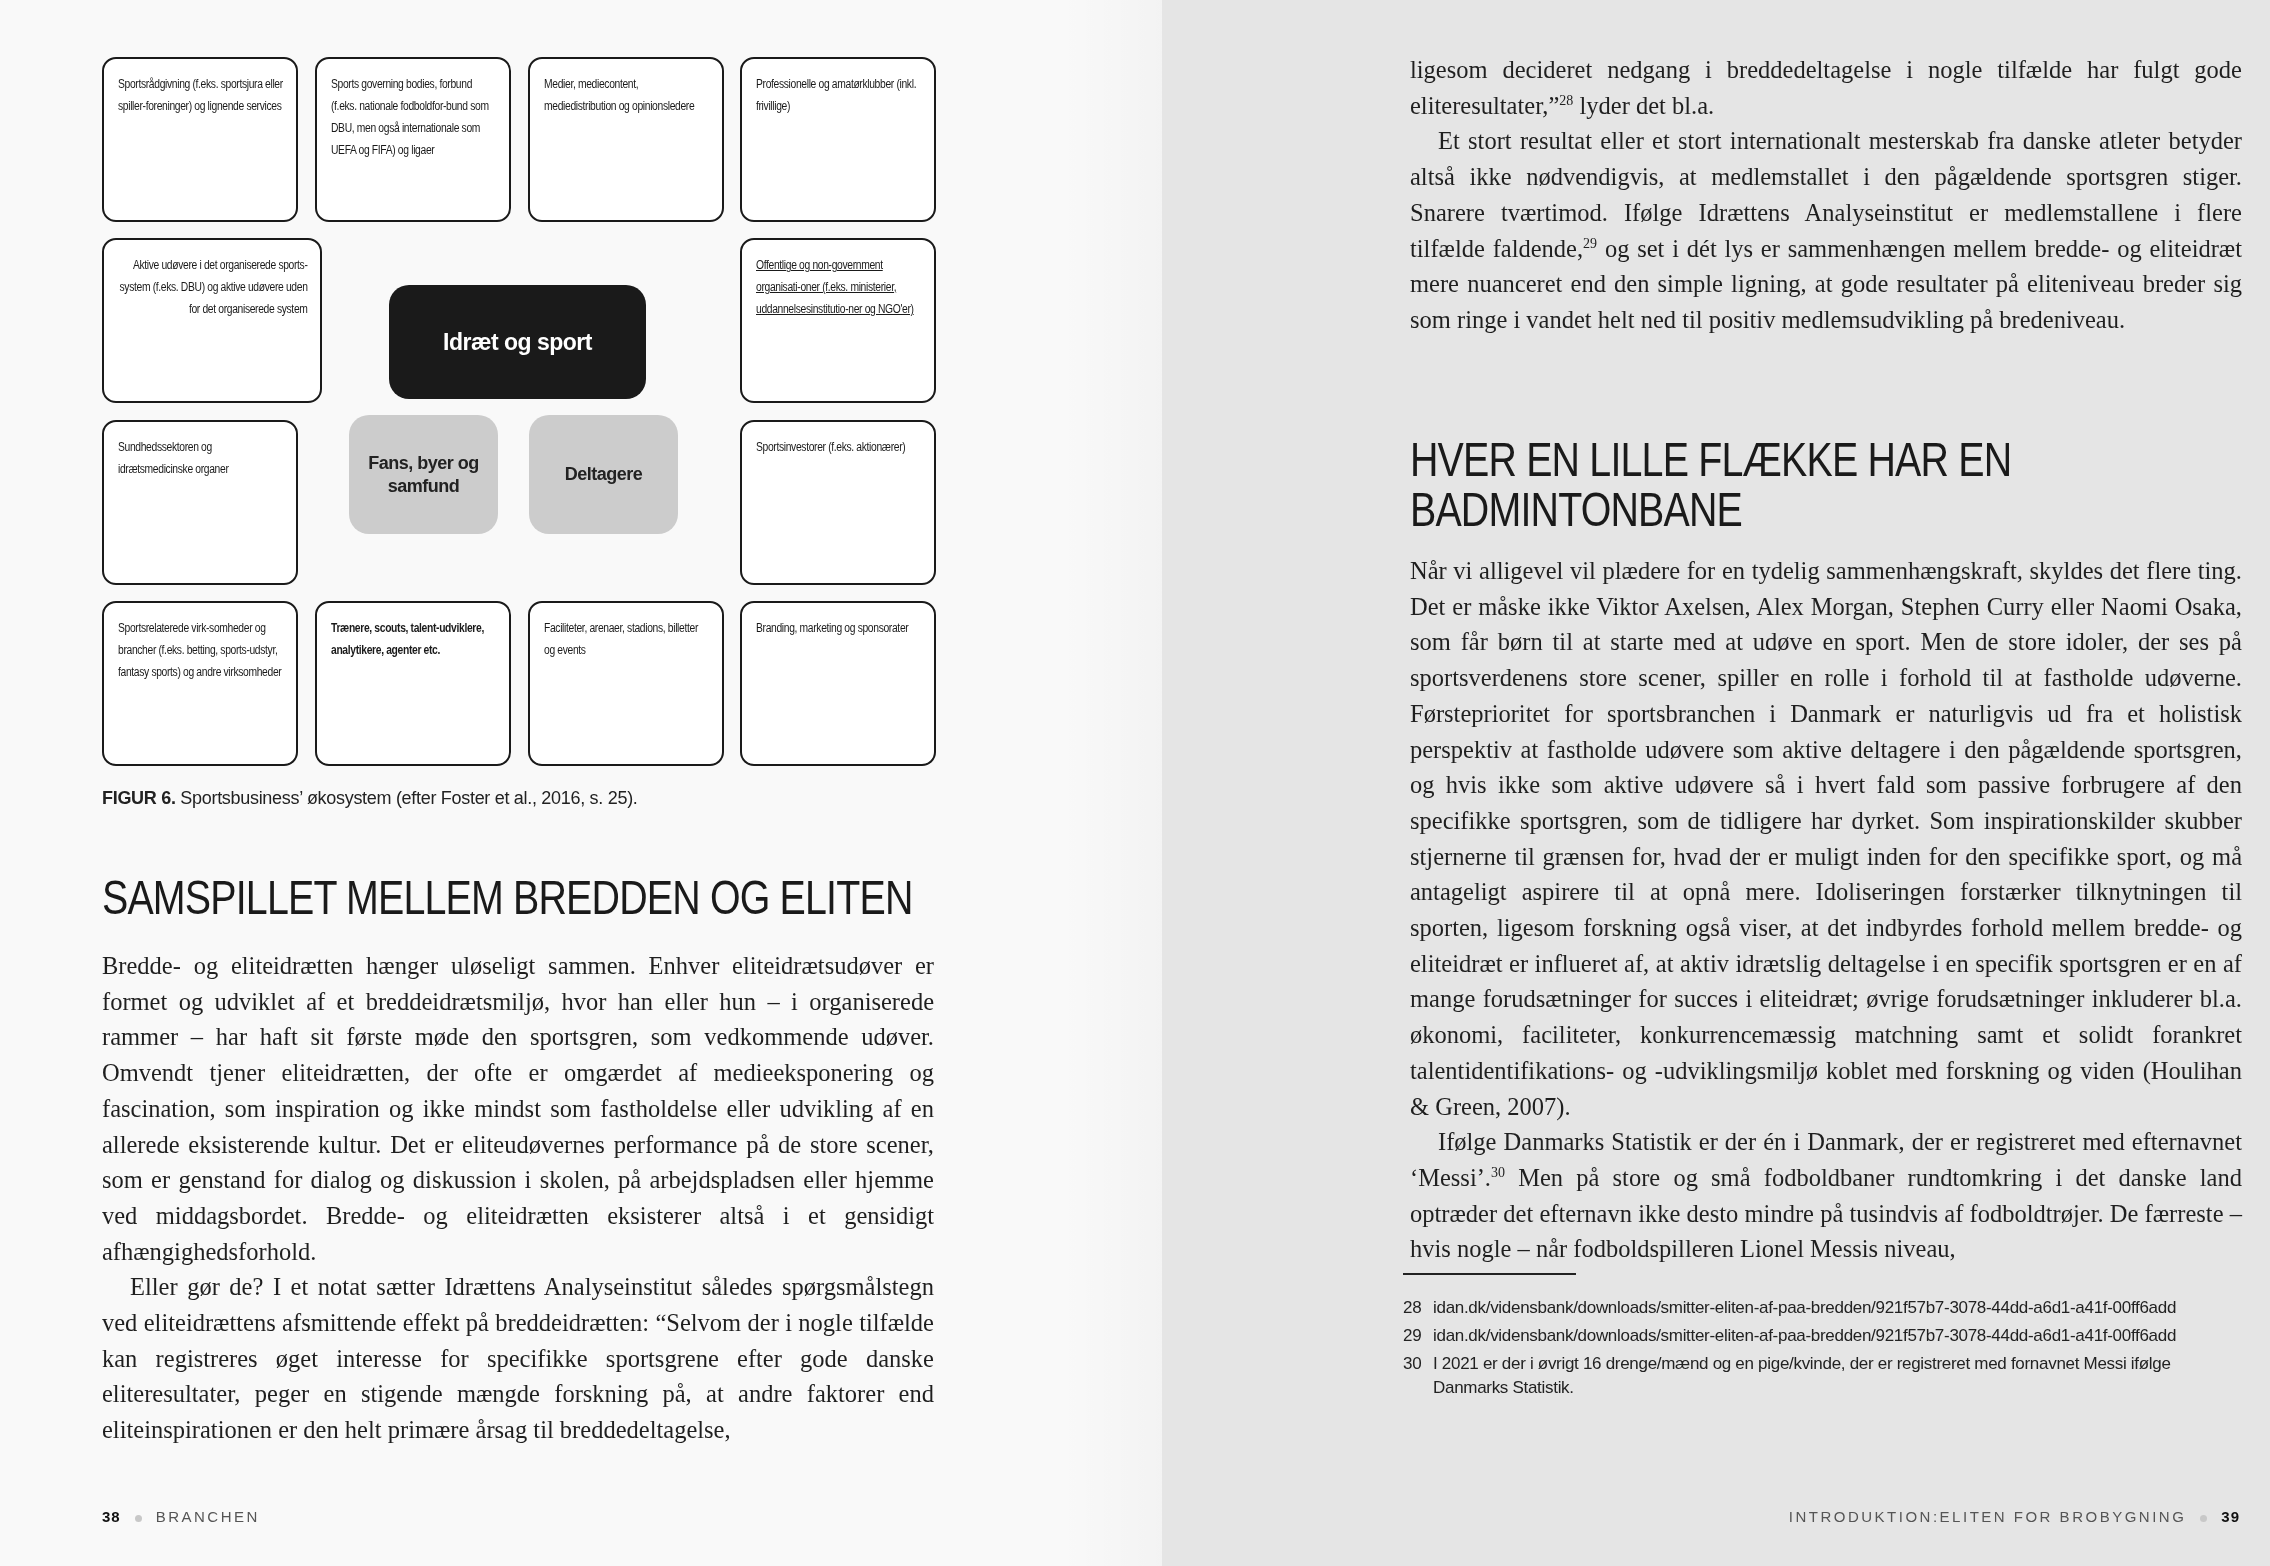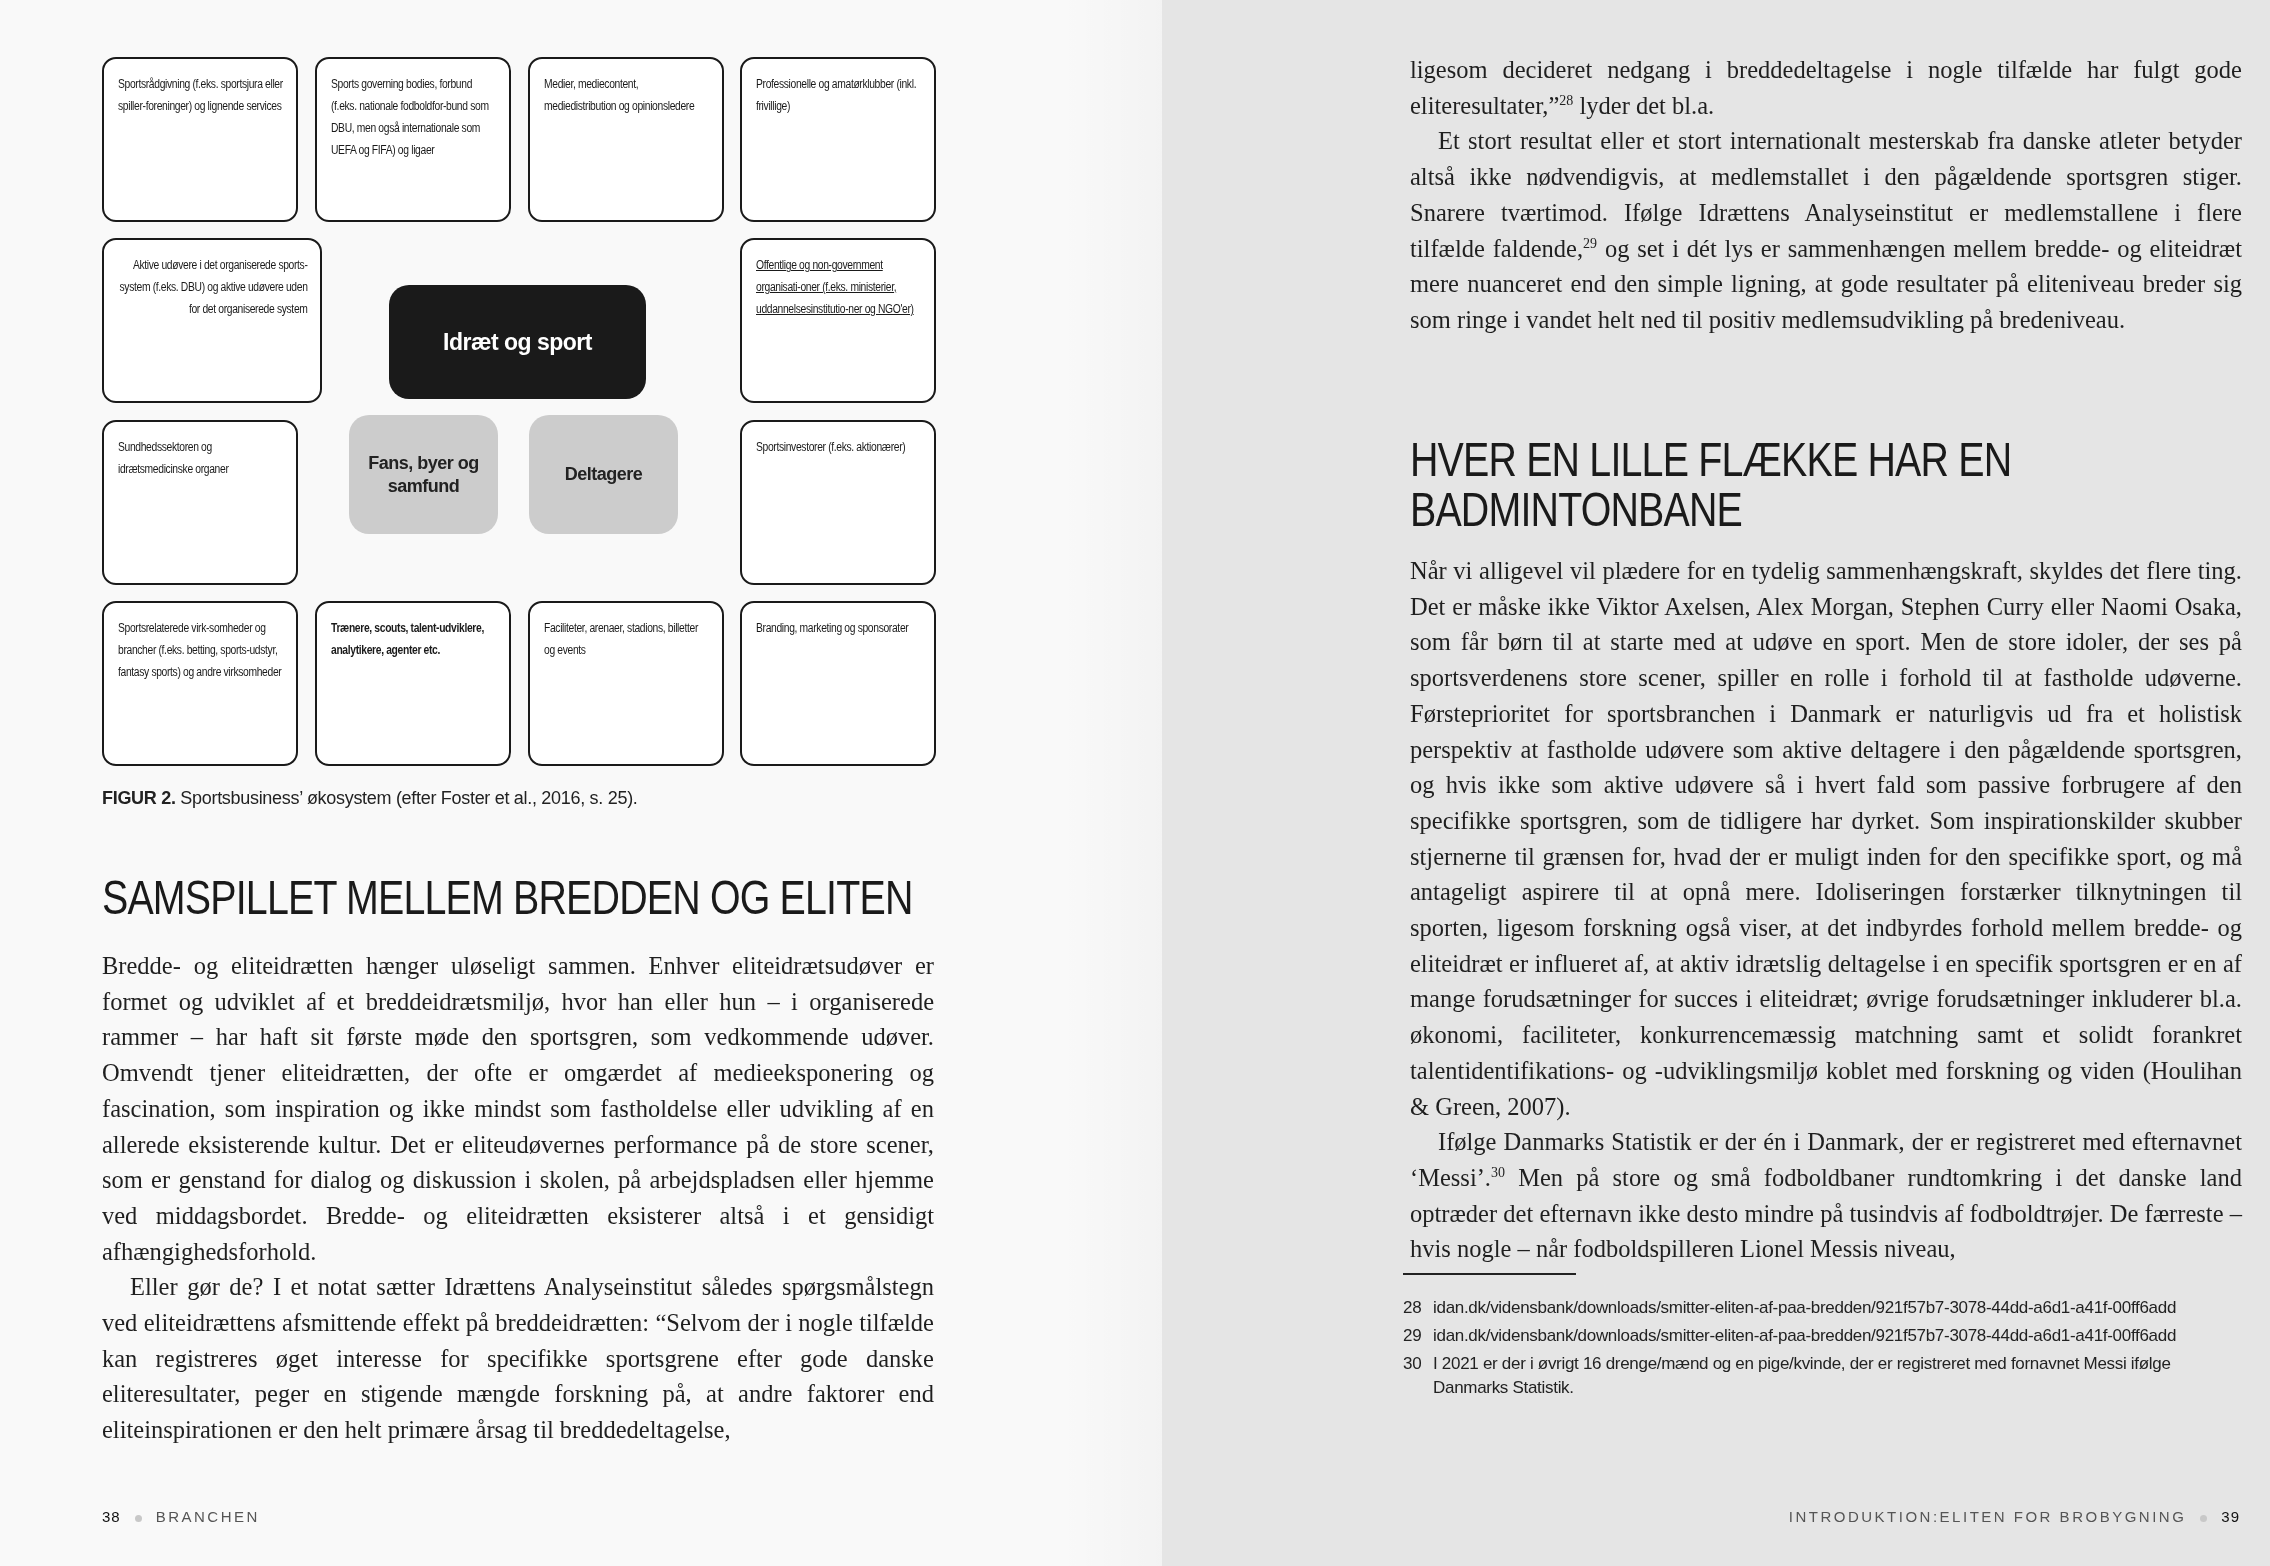--- a/index.html
+++ b/index.html
@@ -32,21 +32,21 @@
   .body-text sup { font-size:14px; line-height:0; vertical-align:super; }
 
   .fn-rule { position:absolute; left:1403px; top:1273px; width:173px; height:2px; background:#222; }
   .footnotes { position:absolute; left:1403px; top:1296px; width:840px; font-family:"Liberation Sans", sans-serif;
     font-size:17px; line-height:24px; color:#222; letter-spacing:-0.3px; }
   .fn { display:flex; margin-bottom:4px; }
   .fn .num { width:30px; flex:none; }
   .fn .txt { flex:1; }
 
   .folio { position:absolute; top:1508px; font-family:"Liberation Sans", sans-serif; font-size:15px; letter-spacing:2.5px; color:#555; white-space:nowrap; }
-  .folio .pg { color:#111; font-weight:normal; letter-spacing:1px; }
+  .folio .pg { color:#111; font-weight:bold; letter-spacing:1px; }
   .folio .dot { display:inline-block; width:7px; height:7px; border-radius:50%; background:#c8c8c8; margin:0 14px; vertical-align:middle; }
 </style>
 </head>
 <body>
 
 <div class="page page-left">
   <div class="gutter-shade"></div>
 
   <div>
     <div class="box" style="left:102px;top:57px;width:196px;height:165px;">
@@ -94,21 +94,21 @@
       </div>
     <div class="center-box grey" style="left:349px;top:415px;width:149px;height:119px;">
         <span>Fans, byer og samfund</span>
       </div>
     <div class="center-box grey" style="left:529px;top:415px;width:149px;height:119px;">
         <span>Deltagere</span>
       </div>
   </div>
 
   <div class="caption">
-    <b>FIGUR 2.</b><span> Sportsbusiness’ økosystem (efter Foster et al., 2016, s. 25).</span>
+    <b>FIGUR 6.</b><span> Sportsbusiness’ økosystem (efter Foster et al., 2016, s. 25).</span>
   </div>
 
   <h2 class="heading" style="left:102px;top:873px;">SAMSPILLET MELLEM BREDDEN OG ELITEN</h2>
 
   <div class="body-text" style="left:102px;top:948px;width:832px;">
     <p>Bredde- og eliteidrætten hænger uløseligt sammen. Enhver eliteidrætsudøver er formet og udviklet af et breddeidrætsmiljø, hvor han eller hun – i organiserede rammer – har haft sit første møde den sportsgren, som vedkommende udøver. Omvendt tjener eliteidrætten, der ofte er omgærdet af medieeksponering og fascination, som inspiration og ikke mindst som fastholdelse eller udvikling af en allerede eksisterende kultur. Det er eliteudøvernes performance på de store scener, som er genstand for dialog og diskussion i skolen, på arbejdspladsen eller hjemme ved middagsbordet. Bredde- og eliteidrætten eksisterer altså i et gensidigt afhængighedsforhold.</p>
     <p class="indent">Eller gør de? I et notat sætter Idrættens Analyseinstitut således spørgsmålstegn ved eliteidrættens afsmittende effekt på breddeidrætten: “Selvom der i nogle tilfælde kan registreres øget interesse for specifikke sportsgrene efter gode danske eliteresultater, peger en stigende mængde forskning på, at andre faktorer end eliteinspirationen er den helt primære årsag til breddedeltagelse,</p>
   </div>
 
   <div class="folio" style="left:102px;">

